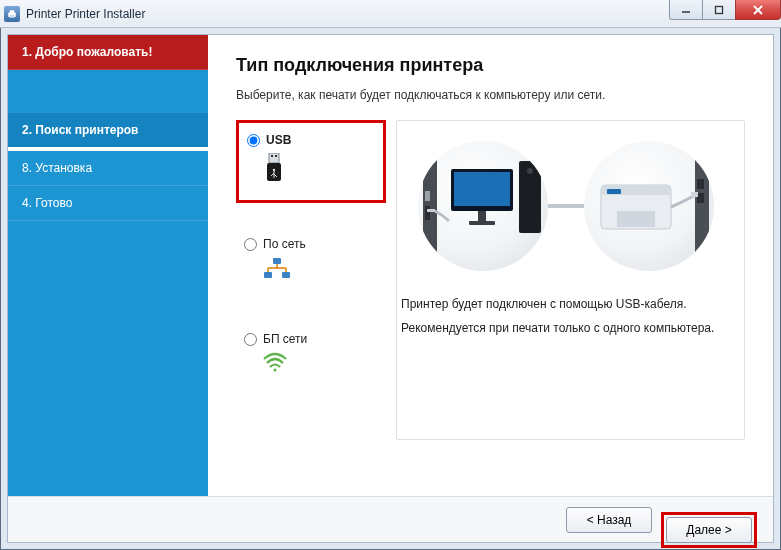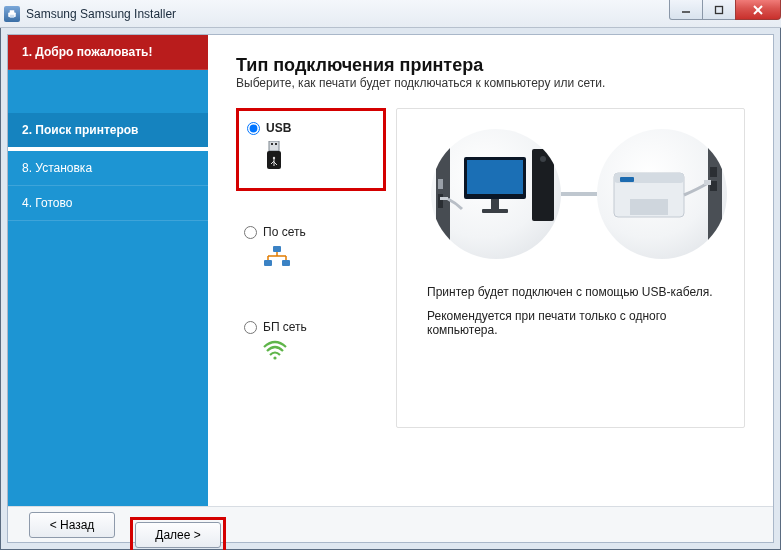--- a/index.html
+++ b/index.html
@@ -21,40 +21,40 @@
   .chrome-wrap { border:1px solid #5a6b80; border-top:none; height: calc(550px - 28px); padding:6px; background:#dfe7f0; }
   .inner { background:#fff; border:1px solid #a9b7c9; height:100%; display:flex; flex-direction:column; }
 
   .main-area { flex:1; display:flex; overflow:hidden; }
   .sidebar { width:200px; background:#1d95d3; color:#fff; }
   .step { padding:10px 14px; border-bottom:1px solid rgba(255,255,255,0.15); font-size:12px; }
   .step.active { background:#b91c1c; font-weight:bold; }
   .step.sel { background:#1583bf; font-weight:bold; border-bottom:4px solid #fff;margin-top:43px; }
 
   .content { flex:1; padding:20px 28px 10px 28px; color:#222; position:relative; }
-  .page-title { font-size:18px; font-weight:bold; color:#111; margin-bottom:0; }
+  .page-title { font-size:18px; font-weight:bold; color:#111; margin-bottom:12px; }
   .page-sub { font-size:12px; color:#333; margin-bottom:18px; }
 
   .body-row { display:flex; }
   .options-col { width:150px; }
   .option { padding:10px 8px 14px 8px; margin-bottom:24px; text-align:left; }
   .option.first { border:3px solid #d40000; }
   .opt-row { display:flex; align-items:center; margin-bottom:6px; }
   .opt-row input { margin-right:6px; }
   .opt-label { font-size:12px; }
   .opt-label.bold { font-weight:bold; }
   .opt-icon { margin-left:18px; margin-top:2px; }
 
-  .preview-col { flex:1; border:1px solid #e0e0e0; border-radius:2px; padding:16px 14px 44px 30px; margin-left:10px; min-height:320px; position:relative; }
+  .preview-col { flex:1; border:1px solid #e0e0e0; border-radius:2px; padding:16px 14px 44px 4px; margin-left:10px; min-height:320px; position:relative; }
   .preview-illustration { display:flex; align-items:center; justify-content:center; gap:0; margin-bottom:26px; margin-top:4px; }
   .info-text { font-size:12px; color:#222; margin-top:8px; }
   .info-text + .info-text { margin-top:10px; }
 
   
-  .bottom-bar { height:36px; border-top:1px solid #d8dde3; background:#f5f7f9; display:flex; align-items:center; padding:0 16px; gap:10px;}
+  .bottom-bar { height:46px; border-top:1px solid #d8dde3; background:#f5f7f9; display:flex; align-items:center; justify-content:flex-end; padding:0 16px; gap:4px;}
   .btn { min-width:86px; height:26px; border:1px solid #8e9aab; background:linear-gradient(#fdfdfe,#e9edf2); border-radius:3px; font-size:12px; color:#000; padding:0 10px; cursor:pointer; }
   .btn-frame { padding:2px; border:3px solid transparent; }
   .btn-frame.hl { border-color:#d40000;margin-top:20px; }
 
   
   .usb-plug { width:18px; height:30px; }
   .net-icon { width:30px; height:24px; }
   .wifi-icon { width:26px; height:20px; }
 
   
@@ -66,21 +66,21 @@
 <body>
 
 <div class="titlebar">
   <span class="app-icon">
     <svg viewBox="0 0 16 16">
         <rect x="3" y="6" width="10" height="6" rx="1" fill="#fff"></rect>
         <rect x="5" y="3" width="6" height="4" fill="#fff"></rect>
         <rect x="5" y="9" width="6" height="4" fill="#cde"></rect>
       </svg>
   </span>
-  <span class="title">Samsung Samsung Installer</span>
+  <span class="title">Printer Printer Installer</span>
   <div class="win-btns">
     <div class="win-btn min">
       <svg viewBox="0 0 10 10">
           <line x1="1" y1="7" x2="9" y2="7" stroke="#333" stroke-width="1.5"></line>
         </svg>
     </div>
     <div class="win-btn">
       <svg viewBox="0 0 10 10">
           <rect x="1.5" y="1.5" width="7" height="7" fill="none" stroke="#333" stroke-width="1.3"></rect>
         </svg>
@@ -145,21 +145,21 @@
                   <line x1="6" y1="15" x2="6" y2="11" stroke="#e07b00" stroke-width="1.5"></line>
                   <line x1="24" y1="15" x2="24" y2="11" stroke="#e07b00" stroke-width="1.5"></line>
                   <line x1="6" y1="11" x2="24" y2="11" stroke="#e07b00" stroke-width="1.5"></line>
                 </svg>
               </div>
             </div>
 
             <div class="option">
               <label class="opt-row">
                 <input type="radio" name="conn" style="">
-                <span class="opt-label">БП сеть</span>
+                <span class="opt-label">БП сети</span>
               </label>
               <div class="opt-icon">
                 <svg class="wifi-icon" viewBox="0 0 26 20">
                   <path d="M2 7 Q13 -3 24 7" fill="none" stroke="#5fb54a" stroke-width="2.2"></path>
                   <path d="M5 11 Q13 3 21 11" fill="none" stroke="#5fb54a" stroke-width="2.2"></path>
                   <path d="M8 15 Q13 10 18 15" fill="none" stroke="#5fb54a" stroke-width="2.2"></path>
                   <circle cx="13" cy="18" r="1.6" fill="#5fb54a"></circle>
                 </svg>
               </div>
             </div>

